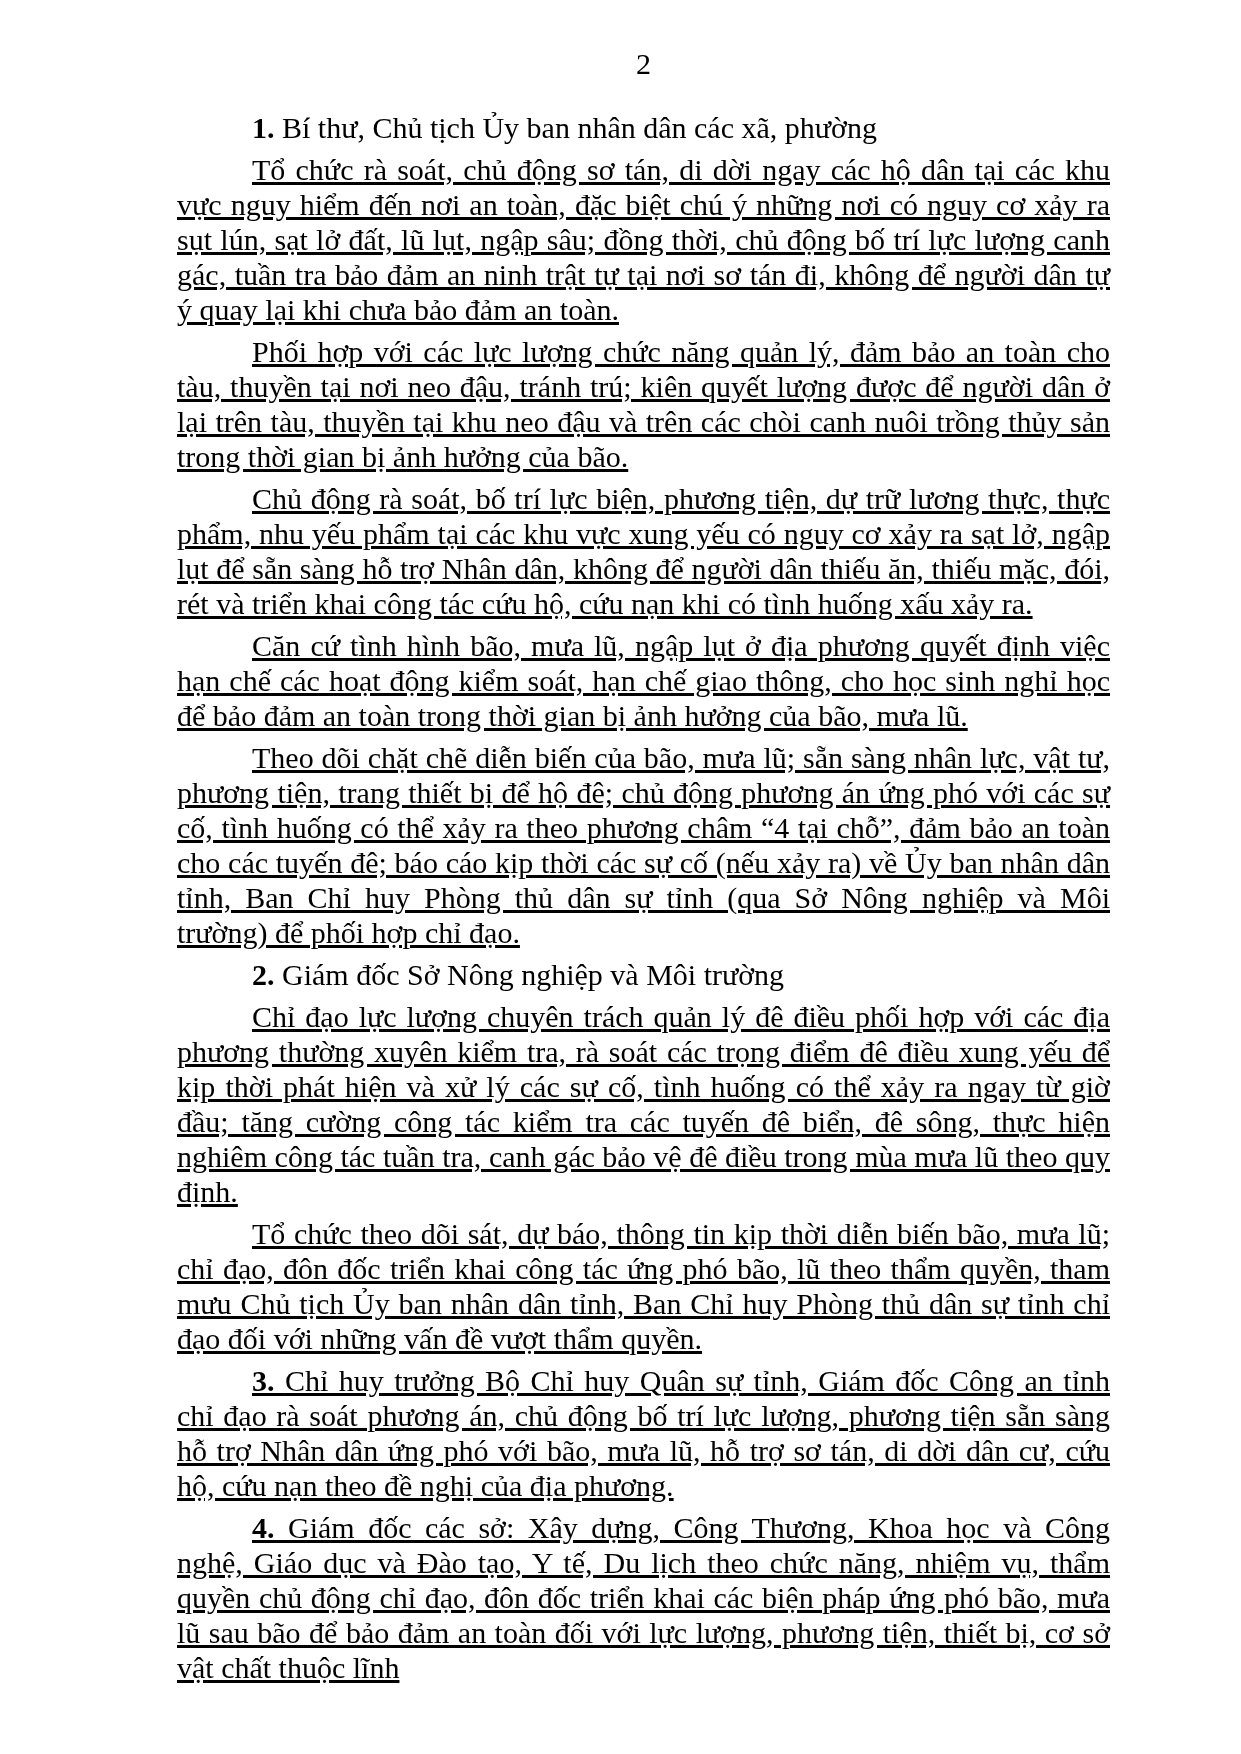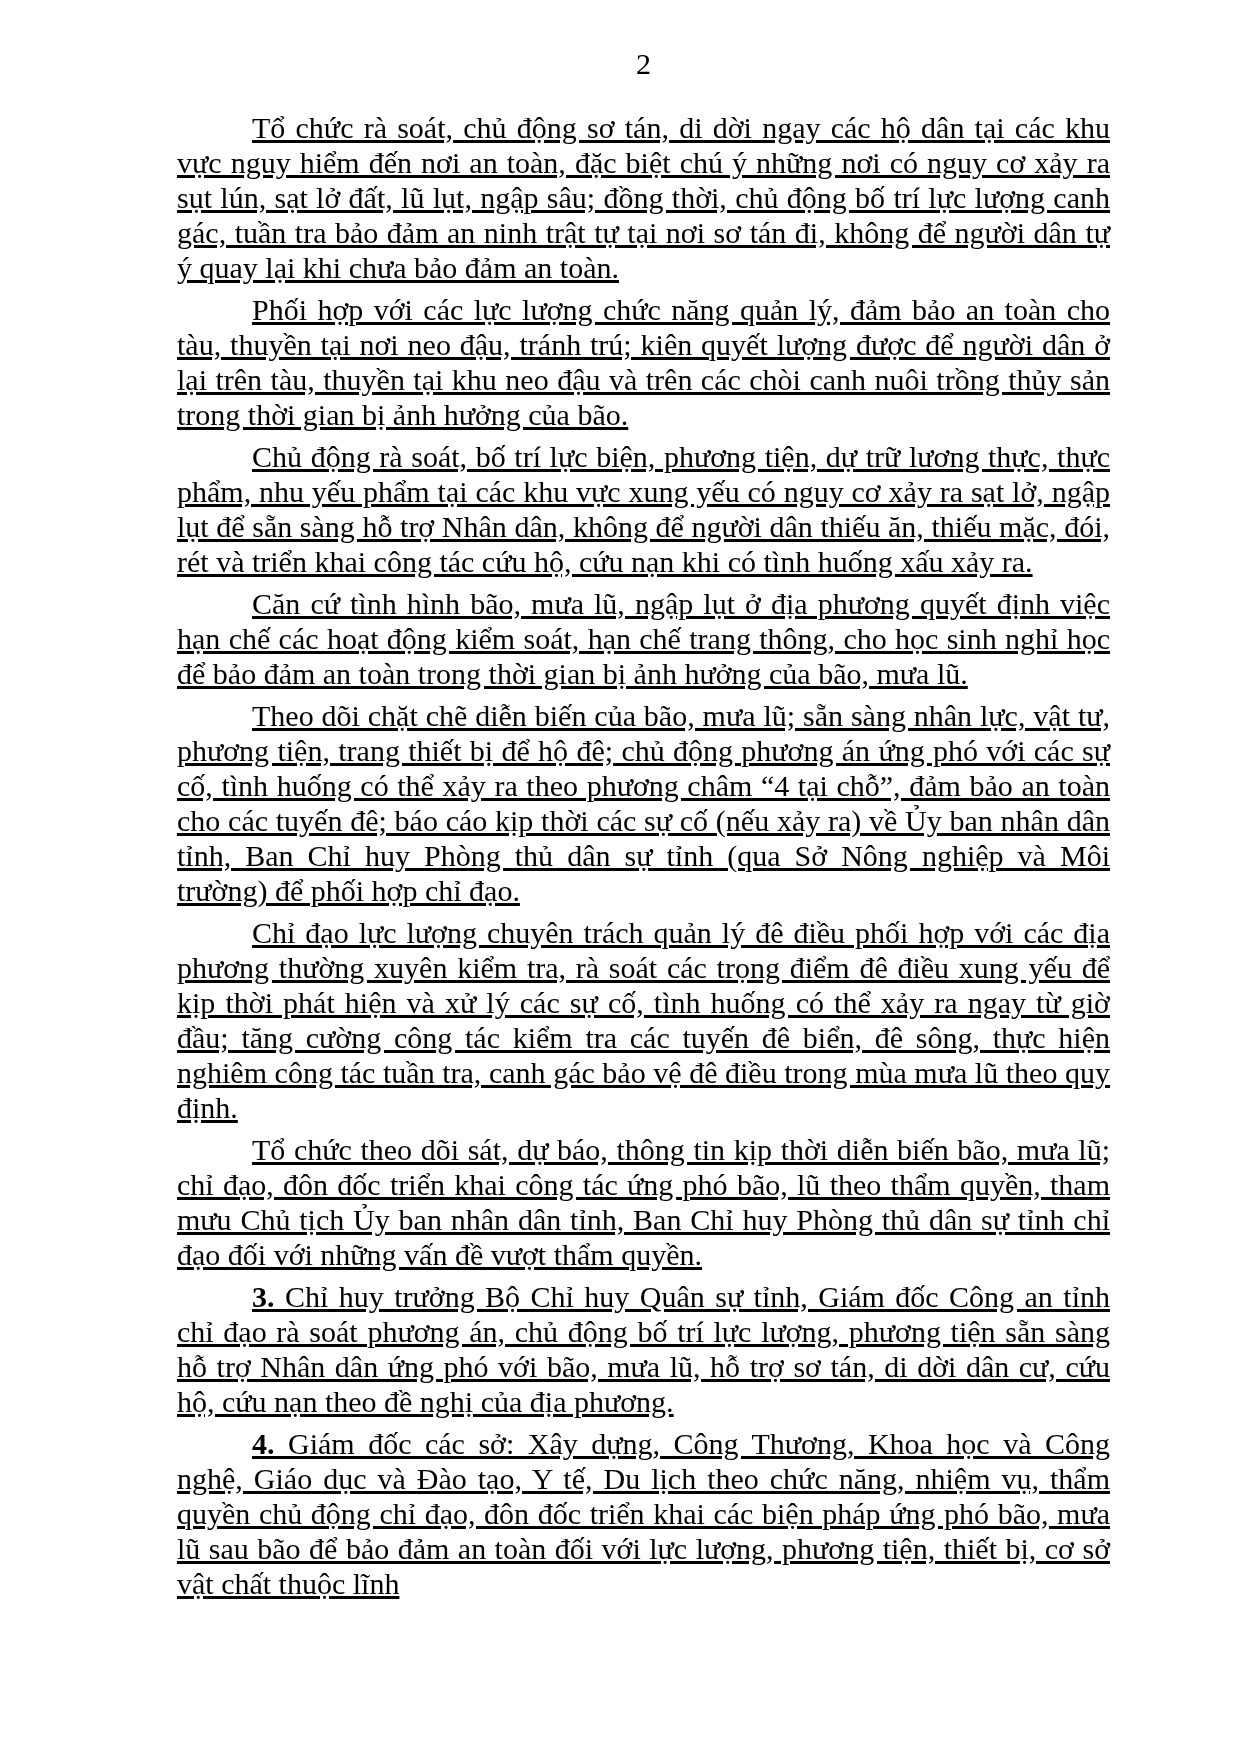--- a/index.html
+++ b/index.html
@@ -48,23 +48,25 @@
   .block b {
     font-weight: bold;
   }
 </style>
 </head>
 <body>
 
 <div class="page">
   <div class="page-number">2</div>
   <div class="doc-body">
+      <p class="block heading"><b>1. </b>Bí thư, Chủ tịch Ủy ban nhân dân các xã, phường</p>
       <p class="block plain">Tổ chức rà soát, chủ động sơ tán, di dời ngay các hộ dân tại các khu vực nguy hiểm đến nơi an toàn, đặc biệt chú ý những nơi có nguy cơ xảy ra sụt lún, sạt lở đất, lũ lụt, ngập sâu; đồng thời, chủ động bố trí lực lượng canh gác, tuần tra bảo đảm an ninh trật tự tại nơi sơ tán đi, không để người dân tự ý quay lại khi chưa bảo đảm an toàn.</p>
       <p class="block plain">Phối hợp với các lực lượng chức năng quản lý, đảm bảo an toàn cho tàu, thuyền tại nơi neo đậu, tránh trú; kiên quyết lượng được để người dân ở lại trên tàu, thuyền tại khu neo đậu và trên các chòi canh nuôi trồng thủy sản trong thời gian bị ảnh hưởng của bão.</p>
       <p class="block plain">Chủ động rà soát, bố trí lực biện, phương tiện, dự trữ lương thực, thực phẩm, nhu yếu phẩm tại các khu vực xung yếu có nguy cơ xảy ra sạt lở, ngập lụt để sẵn sàng hỗ trợ Nhân dân, không để người dân thiếu ăn, thiếu mặc, đói, rét và triển khai công tác cứu hộ, cứu nạn khi có tình huống xấu xảy ra.</p>
-      <p class="block plain">Căn cứ tình hình bão, mưa lũ, ngập lụt ở địa phương quyết định việc hạn chế các hoạt động kiểm soát, hạn chế trang thông, cho học sinh nghỉ học để bảo đảm an toàn trong thời gian bị ảnh hưởng của bão, mưa lũ.</p>
+      <p class="block plain">Căn cứ tình hình bão, mưa lũ, ngập lụt ở địa phương quyết định việc hạn chế các hoạt động kiểm soát, hạn chế giao thông, cho học sinh nghỉ học để bảo đảm an toàn trong thời gian bị ảnh hưởng của bão, mưa lũ.</p>
       <p class="block plain">Theo dõi chặt chẽ diễn biến của bão, mưa lũ; sẵn sàng nhân lực, vật tư, phương tiện, trang thiết bị để hộ đê; chủ động phương án ứng phó với các sự cố, tình huống có thể xảy ra theo phương châm “4 tại chỗ”, đảm bảo an toàn cho các tuyến đê; báo cáo kịp thời các sự cố (nếu xảy ra) về Ủy ban nhân dân tỉnh, Ban Chỉ huy Phòng thủ dân sự tỉnh (qua Sở Nông nghiệp và Môi trường) để phối hợp chỉ đạo.</p>
+      <p class="block heading"><b>2. </b>Giám đốc Sở Nông nghiệp và Môi trường</p>
       <p class="block plain">Chỉ đạo lực lượng chuyên trách quản lý đê điều phối hợp với các địa phương thường xuyên kiểm tra, rà soát các trọng điểm đê điều xung yếu để kịp thời phát hiện và xử lý các sự cố, tình huống có thể xảy ra ngay từ giờ đầu; tăng cường công tác kiểm tra các tuyến đê biển, đê sông, thực hiện nghiêm công tác tuần tra, canh gác bảo vệ đê điều trong mùa mưa lũ theo quy định.</p>
       <p class="block plain">Tổ chức theo dõi sát, dự báo, thông tin kịp thời diễn biến bão, mưa lũ; chỉ đạo, đôn đốc triển khai công tác ứng phó bão, lũ theo thẩm quyền, tham mưu Chủ tịch Ủy ban nhân dân tỉnh, Ban Chỉ huy Phòng thủ dân sự tỉnh chỉ đạo đối với những vấn đề vượt thẩm quyền.</p>
       <p class="block numbered"><b>3. </b>Chỉ huy trưởng Bộ Chỉ huy Quân sự tỉnh, Giám đốc Công an tỉnh chỉ đạo rà soát phương án, chủ động bố trí lực lượng, phương tiện sẵn sàng hỗ trợ Nhân dân ứng phó với bão, mưa lũ, hỗ trợ sơ tán, di dời dân cư, cứu hộ, cứu nạn theo đề nghị của địa phương.</p>
       <p class="block numbered"><b>4. </b>Giám đốc các sở: Xây dựng, Công Thương, Khoa học và Công nghệ, Giáo dục và Đào tạo, Y tế, Du lịch theo chức năng, nhiệm vụ, thẩm quyền chủ động chỉ đạo, đôn đốc triển khai các biện pháp ứng phó bão, mưa lũ sau bão để bảo đảm an toàn đối với lực lượng, phương tiện, thiết bị, cơ sở vật chất thuộc lĩnh</p>
     </div>
 </div>
 
 </body></html>

